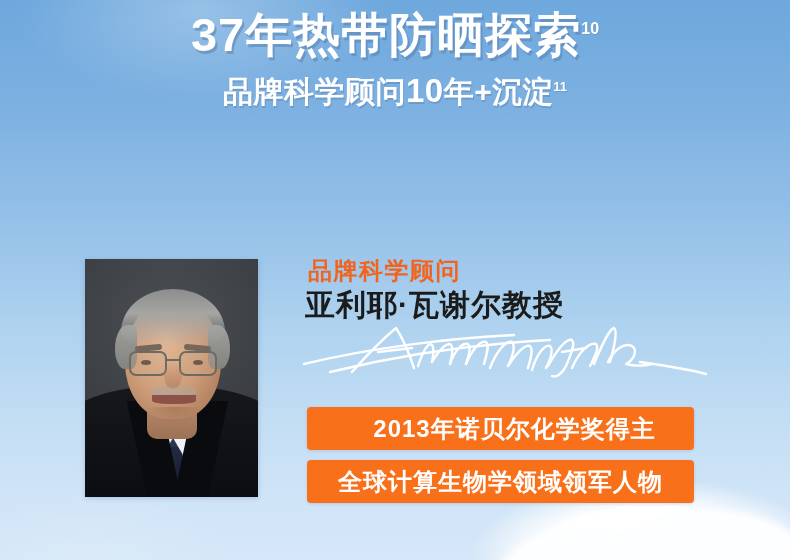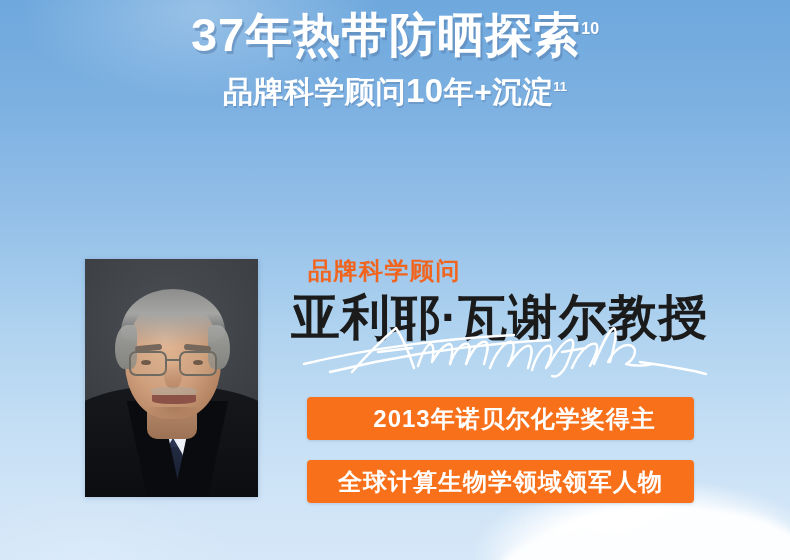--- a/index.html
+++ b/index.html
@@ -247,23 +247,23 @@
   .role {
     position:absolute;
     left:308px; top:255px;
     color:#f1641e;
     font-size:24px;
     font-weight:bold;
     letter-spacing:1.5px;
   }
   .pro-name {
     position:absolute;
-    left:291px; top:285px;
+    left:305px; top:285px;
     color:#1b1b1b;
-    font-size:49px;
+    font-size:30px;
     font-weight:bold;
     letter-spacing:1px;
     white-space:nowrap;
   }
   .signature {
     position:absolute;
     left:300px; top:322px;
     width:410px; height:60px;
     pointer-events:none;
   }
@@ -278,21 +278,21 @@
     color:#ffffff;
     font-size:24px;
     font-weight:bold;
     letter-spacing:1px;
     display:flex;
     align-items:center;
     justify-content:center;
     box-shadow:0 1px 3px rgba(70,100,140,.2);
     white-space:nowrap;
   }
-  .badge-1 { top:397px;padding-left:28px; }
+  .badge-1 { top:407px;padding-left:28px; }
   .badge-2 { top:452px;margin-top:8px; }
 </style>
 </head>
 <body>
 
 <div id="banner">
 
   <div class="cloud-layer">
     <div class="cloud-haze-top"></div>
     <div class="cloud-haze-left"></div>

